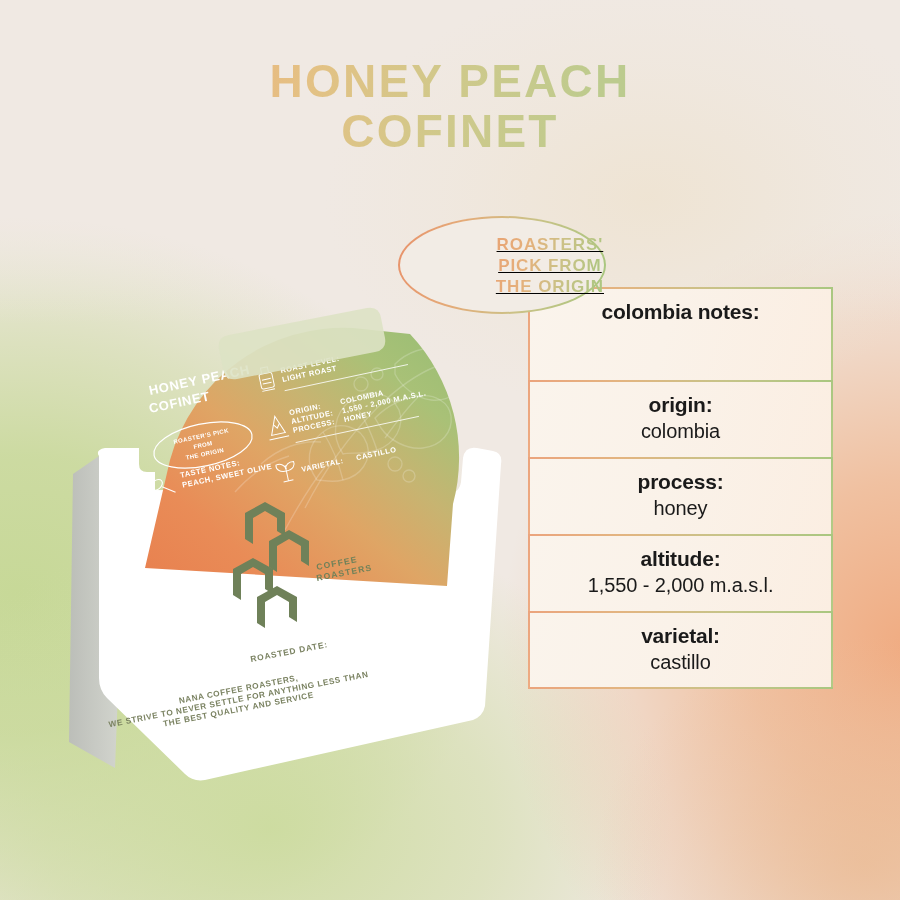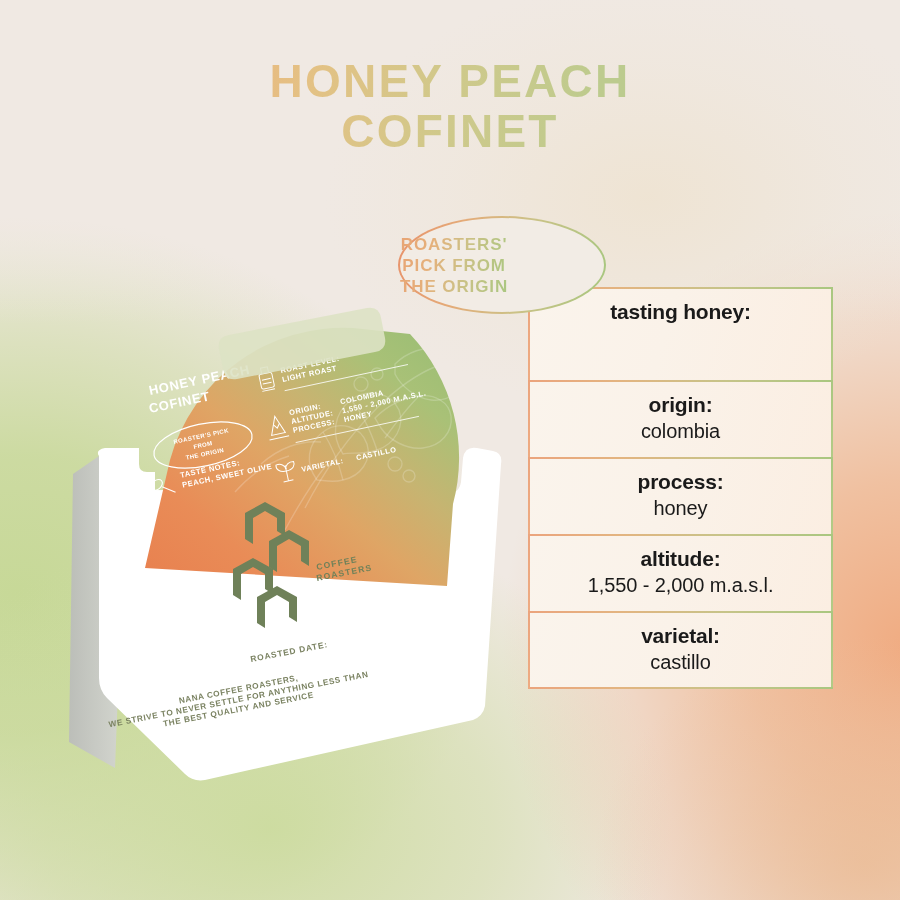--- a/index.html
+++ b/index.html
@@ -82,21 +82,21 @@
   #badge .ov {
     position:absolute; inset:0;
     border-radius:50%;
     background:linear-gradient(100deg,#e8916a 0%,#e4ab78 30%,#cbc287 60%,#a6c77f 100%);
     padding:2px;
   }
   #badge .ov-in {
     width:100%; height:100%;
     border-radius:50%;
     background:#f2ece5;
-    display:flex; align-items:center; justify-content:flex-start;
+    display:flex; align-items:center; justify-content:flex-end;text-decoration:underline;
   }
   #badge-text {
     font-size:17px; font-weight:bold; line-height:21px;
     letter-spacing:0.9px; text-align:center; text-transform:uppercase;
     background:linear-gradient(100deg,#e8a474 0%,#e5b07b 28%,#ccc186 58%,#a9c780 100%);
     -webkit-background-clip:text; background-clip:text;
     color:transparent; -webkit-text-fill-color:transparent;
     white-space:pre-line;
   }
 
@@ -298,21 +298,21 @@
 PICK FROM
 THE ORIGIN</div>
     </div>
   </div>
 </div>
 
 <div id="cards">
 
   <div class="card c1">
     <div class="rt"></div>
-    <div class="card-label">tasting honey:</div>
+    <div class="card-label">colombia notes:</div>
   </div>
 
   <div class="card c2">
     <div class="rt"></div>
     <div class="card-label">origin:</div>
     <div class="card-value">colombia</div>
   </div>
 
   <div class="card c3">
     <div class="rt"></div>

